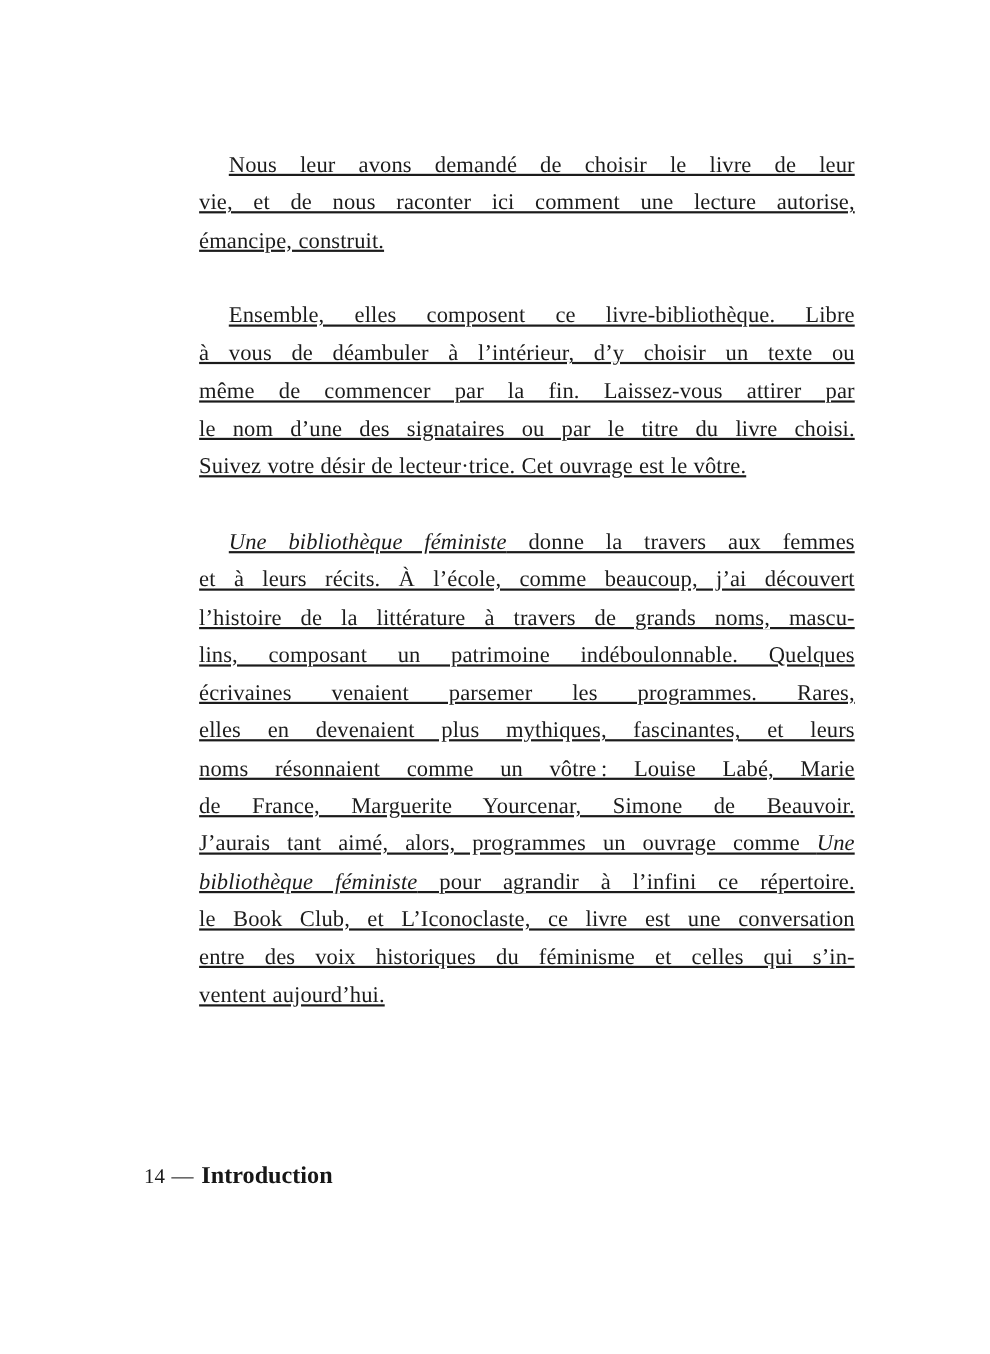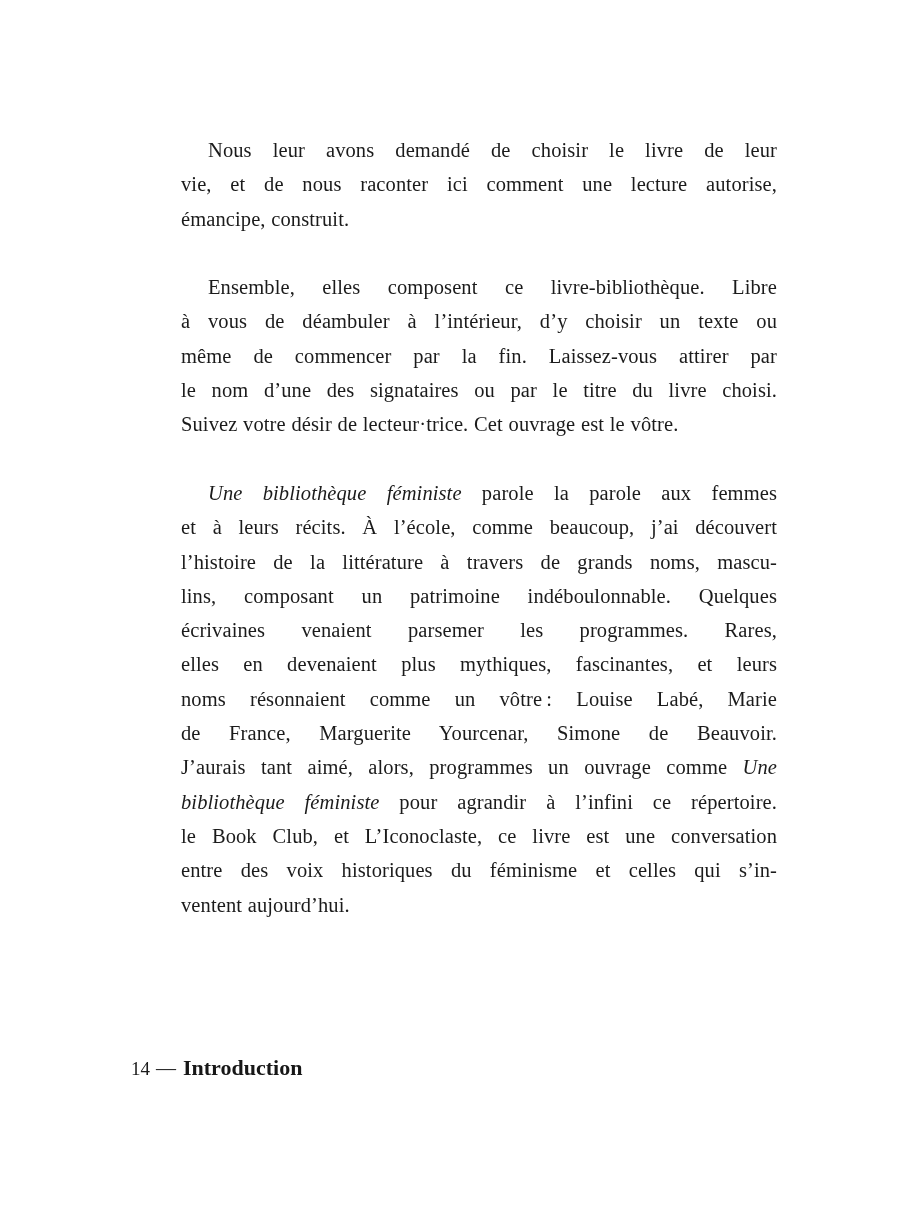--- a/index.html
+++ b/index.html
@@ -14,20 +14,21 @@
     background: #ffffff;
     font-family: "Liberation Serif", "DejaVu Serif", serif;
     color: #1b1b1b;
     overflow: hidden;
   }
   .text-block {
     position: absolute;
     left: 181px;
     top: 133px;
     width: 596px;
+    text-decoration: underline;
   }
   .para {
     margin: 0 0 34.3px 0;
     padding: 0;
   }
   .para:last-child {
     margin-bottom: 0;
   }
   .line {
     font-size: 20.5px;
@@ -83,21 +84,21 @@
         <div class="line last"><span>émancipe, construit.</span></div>
       </div>
     <div class="para">
         <div class="line first"><span>Ensemble, elles composent ce livre-bibliothèque. Libre</span></div>
         <div class="line"><span>à vous de déambuler à l’intérieur, d’y choisir un texte ou</span></div>
         <div class="line"><span>même de commencer par la fin. Laissez-vous attirer par</span></div>
         <div class="line"><span>le nom d’une des signataires ou par le titre du livre choisi.</span></div>
         <div class="line last"><span>Suivez votre désir de lecteur·trice. Cet ouvrage est le vôtre.</span></div>
       </div>
     <div class="para">
-        <div class="line first"><span class="italic">Une bibliothèque féministe</span><span> parole la parole aux femmes</span></div>
+        <div class="line first"><span class="italic">Une bibliothèque féministe</span><span> donne la travers aux femmes</span></div>
         <div class="line"><span>et à leurs récits. À l’école, comme beaucoup, j’ai découvert</span></div>
         <div class="line"><span>l’histoire de la littérature à travers de grands noms, mascu-</span></div>
         <div class="line"><span>lins, composant un patrimoine indéboulonnable. Quelques</span></div>
         <div class="line"><span>écrivaines venaient parsemer les programmes. Rares,</span></div>
         <div class="line"><span>elles en devenaient plus mythiques, fascinantes, et leurs</span></div>
         <div class="line"><span>noms résonnaient comme un vôtre : Louise Labé, Marie</span></div>
         <div class="line"><span>de France, Marguerite Yourcenar, Simone de Beauvoir.</span></div>
         <div class="line"><span>J’aurais tant aimé, alors, programmes un ouvrage comme </span><span class="italic">Une</span></div>
         <div class="line"><span class="italic">bibliothèque féministe</span><span> pour agrandir à l’infini ce répertoire.</span></div>
         <div class="line"><span>le Book Club, et L’Iconoclaste, ce livre est une conversation</span></div>

